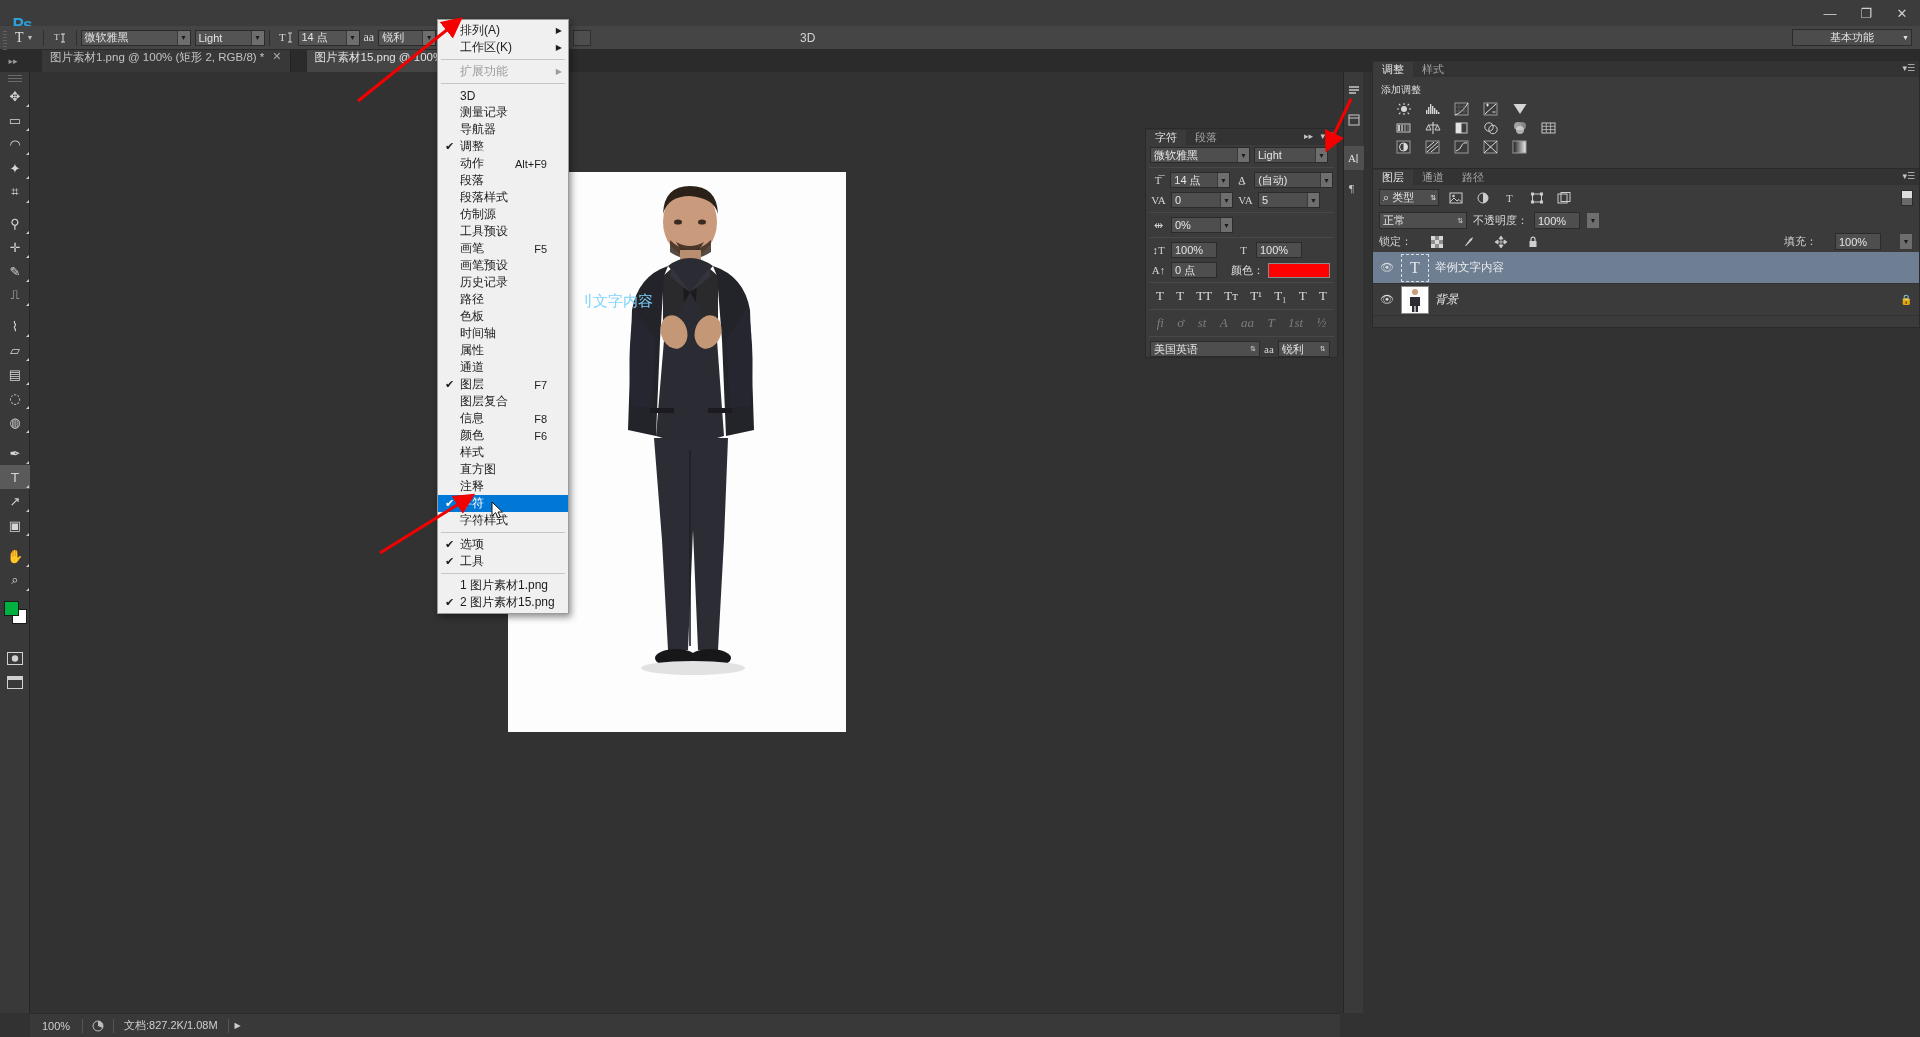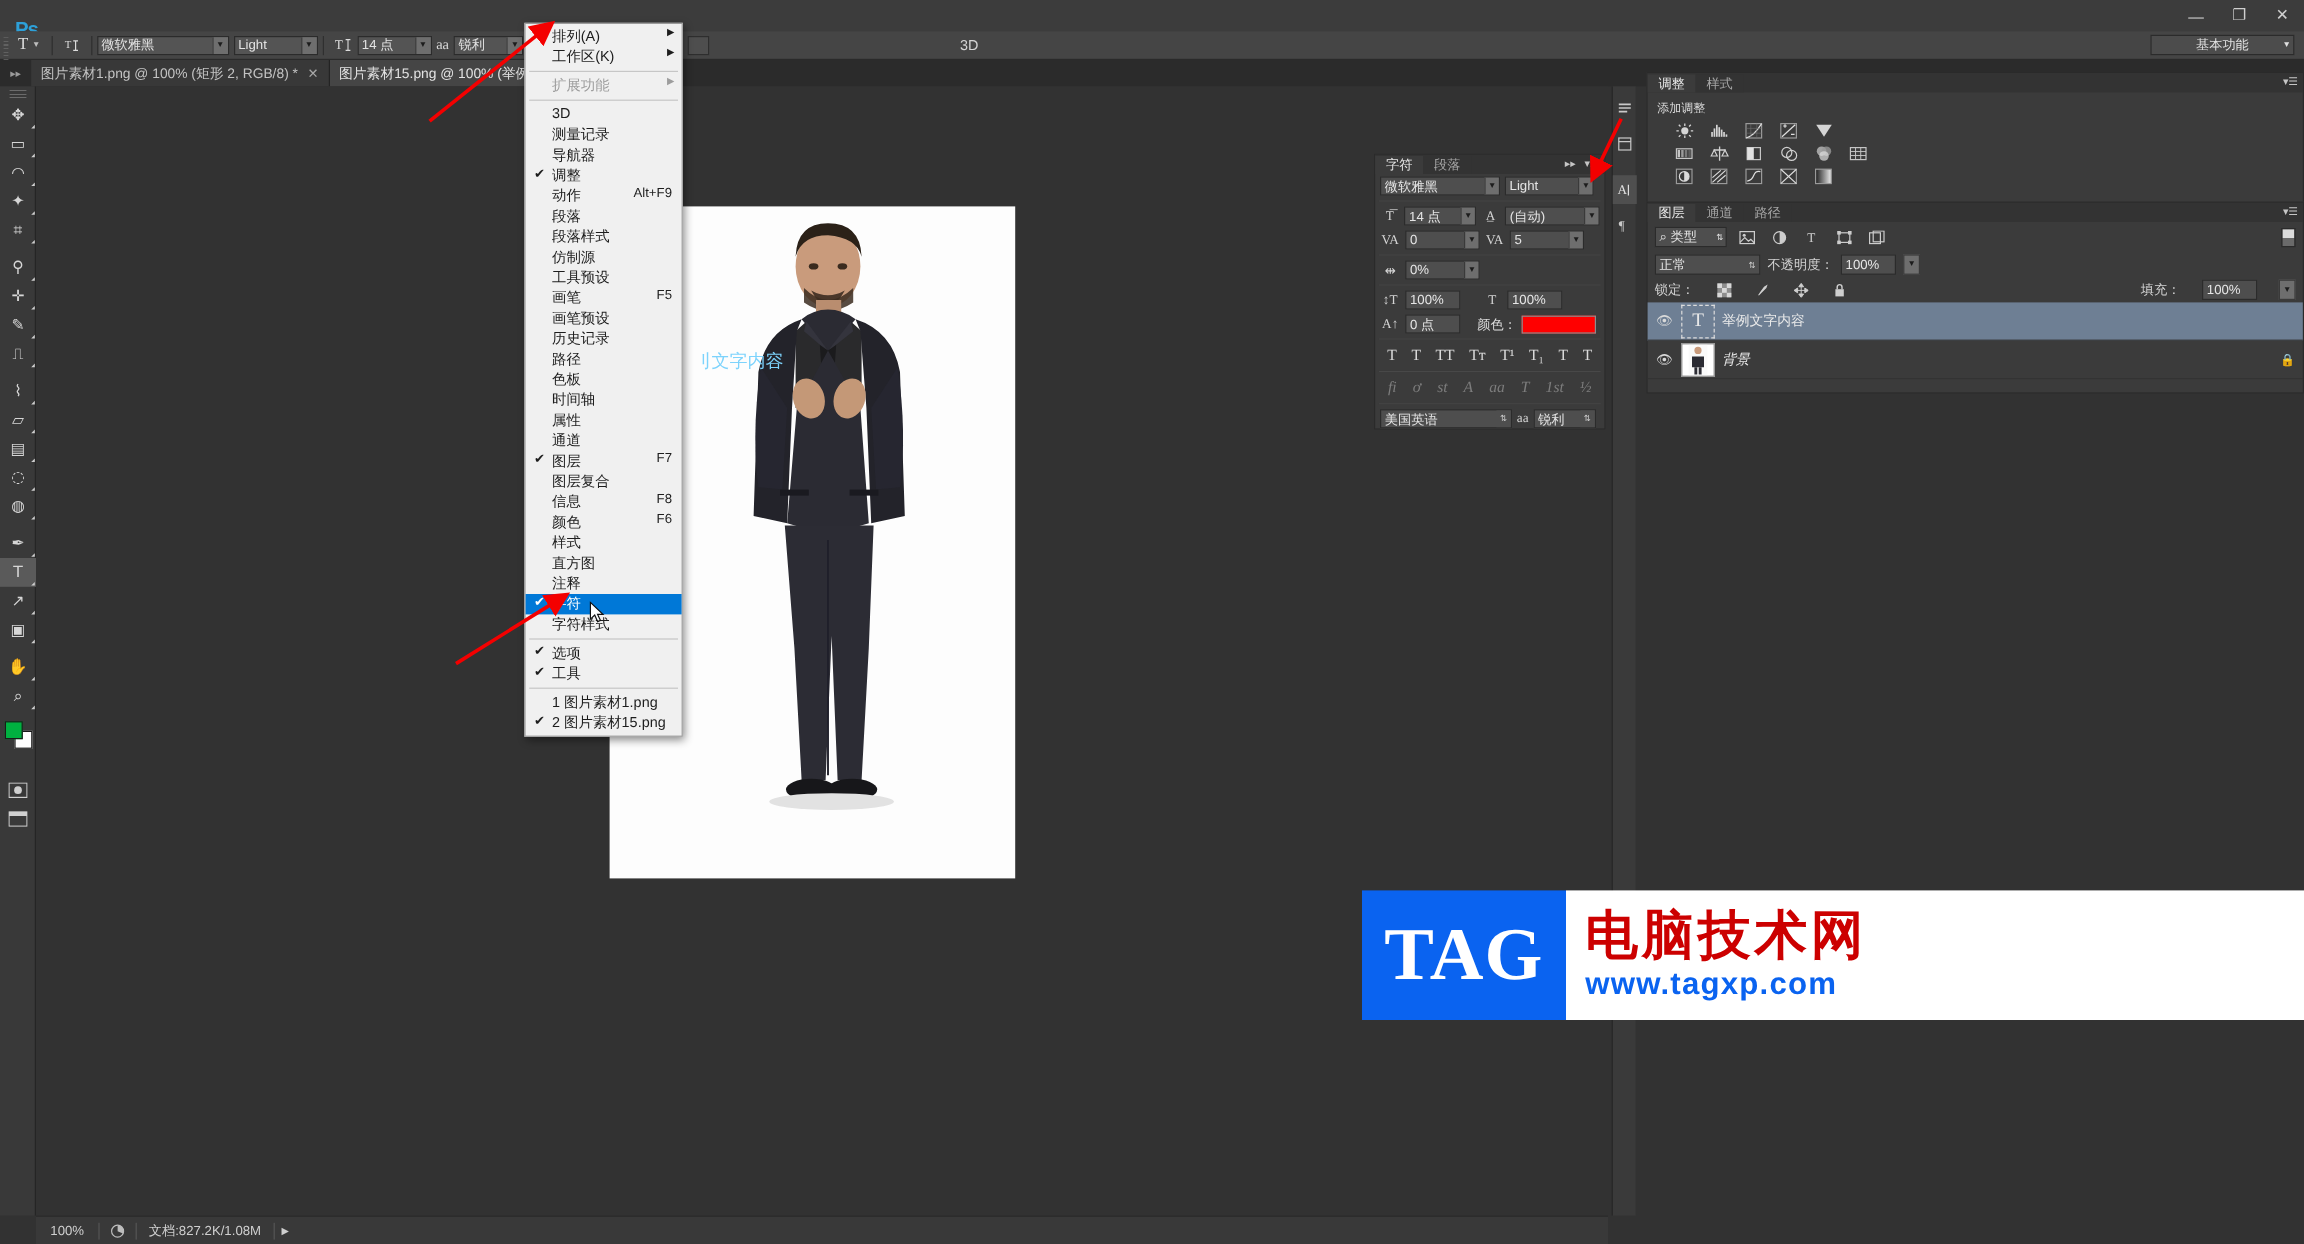--- a/index.html
+++ b/index.html
@@ -43,22 +43,22 @@
   .ws-btn{ position:absolute; right:8px; height:17px; width:120px; background:#4c4c4c;
     border:1px solid #2b2b2b; color:#e0e0e0; font-size:11px; display:flex; align-items:center;
     justify-content:center; }
   .ws-btn .ar{ position:absolute; right:2px; font-size:7px; }
 
   
   .tabbar{ position:absolute; left:0; top:50px; width:1920px; height:22px; background:#2b2b2b;
     display:flex; align-items:flex-end; }
   .tab-expander{ width:26px; height:22px; color:#9a9a9a; font-size:9px; display:flex;
     align-items:center; justify-content:center; }
-  .doctab{ height:22px; padding:0 8px; display:flex; align-items:center; gap:8px;
-    font-size:11.5px; color:#c3c3c3; background:#383838; border-right:1px solid #232323; }
+  .doctab{ height:22px; padding:0 8px; display:flex; align-items:flex-start; gap:8px;
+    font-size:11.5px; color:#c3c3c3; background:#383838; border-right:1px solid #232323;margin-left:16px; }
   .doctab.active{ background:#454545; color:#e2e2e2; }
   .doctab .x{ font-size:11px; color:#a8a8a8; }
 
   
   .toolbar{ position:absolute; left:0; top:72px; width:30px; height:941px; background:#393939;
     border-right:1px solid #252525; }
   .tb-grip{ height:12px; background:repeating-linear-gradient(to bottom,#6b6b6b 0 1px,transparent 1px 3px);
     background-size:14px 8px; background-repeat:no-repeat; background-position:8px 3px; }
   .tool{ width:30px; height:24px; display:flex; align-items:center; justify-content:center;
     position:relative; color:#d6d6d6; }
@@ -89,22 +89,22 @@
     font-size:11px; color:#cfcfcf; }
   .sb-zoom{ width:52px; text-align:center; }
   .sb-sep{ width:1px; height:14px; background:#555; }
   .sb-doc{ padding:0 10px; }
   .sb-arrow{ font-size:8px; color:#cfcfcf; padding:0 6px;}
 
   
   .dropdown{ position:absolute; left:437px; top:19px; width:132px; background:#f0f0f0;
     border:1px solid #9b9b9b; box-shadow:2px 3px 7px rgba(0,0,0,.45); padding:2px 0;
     z-index:60; font-size:12px; color:#1d1d1d; }
-  .dd-item{ height:17px; display:flex; position:relative; padding-left:22px;
-    padding-right:8px; white-space:nowrap; }
+  .dd-item{ height:17px; display:flex; align-items:center; position:relative; padding-left:22px;
+    padding-right:21px; white-space:nowrap; }
   .dd-item.hl{ background:#0078d7; color:#fff; }
   .dd-item.disabled{ color:#9d9d9d; }
   .dd-check{ position:absolute; left:7px; font-size:11px; }
   .dd-sub{ position:absolute; right:6px; font-size:8px; }
   .dd-key{ margin-left:auto; font-size:11px; padding-left:14px; }
   .dd-sep{ height:1px; background:#c6c6c6; margin:3px 3px; }
   .dd-cursor{ position:absolute; left:55px; top:499px; width:12px; height:18px; z-index:61;}
 
   
   .anno{ position:absolute; z-index:70; pointer-events:none; }
@@ -958,23 +958,14 @@
   </svg>
   <svg class="anno" style="left:1318px;top:95px;width:40px;height:60px" viewBox="0 0 40 60">
     <defs>
         <marker id="ah3" markerWidth="7" markerHeight="7" refX="5" refY="3.5" orient="auto">
       <path d="M0 0 L7 3.5 L0 7z" fill="#f40000"></path>
         </marker>
       </defs>
     <line x1="33" y1="4" x2="10" y2="52" stroke="#f40000" stroke-width="3" marker-end="url(#ah3)"></line>
   </svg>
 
-  <div class="tagwm">
-    <div class="tag-blue">
-      <span>TAG</span>
-    </div>
-    <div class="tag-right">
-      <div class="tag-cn">电脑技术网</div>
-      <div class="tag-url">www.tagxp.com</div>
-    </div>
-  </div>
 
 </div>
 
 </body></html>

